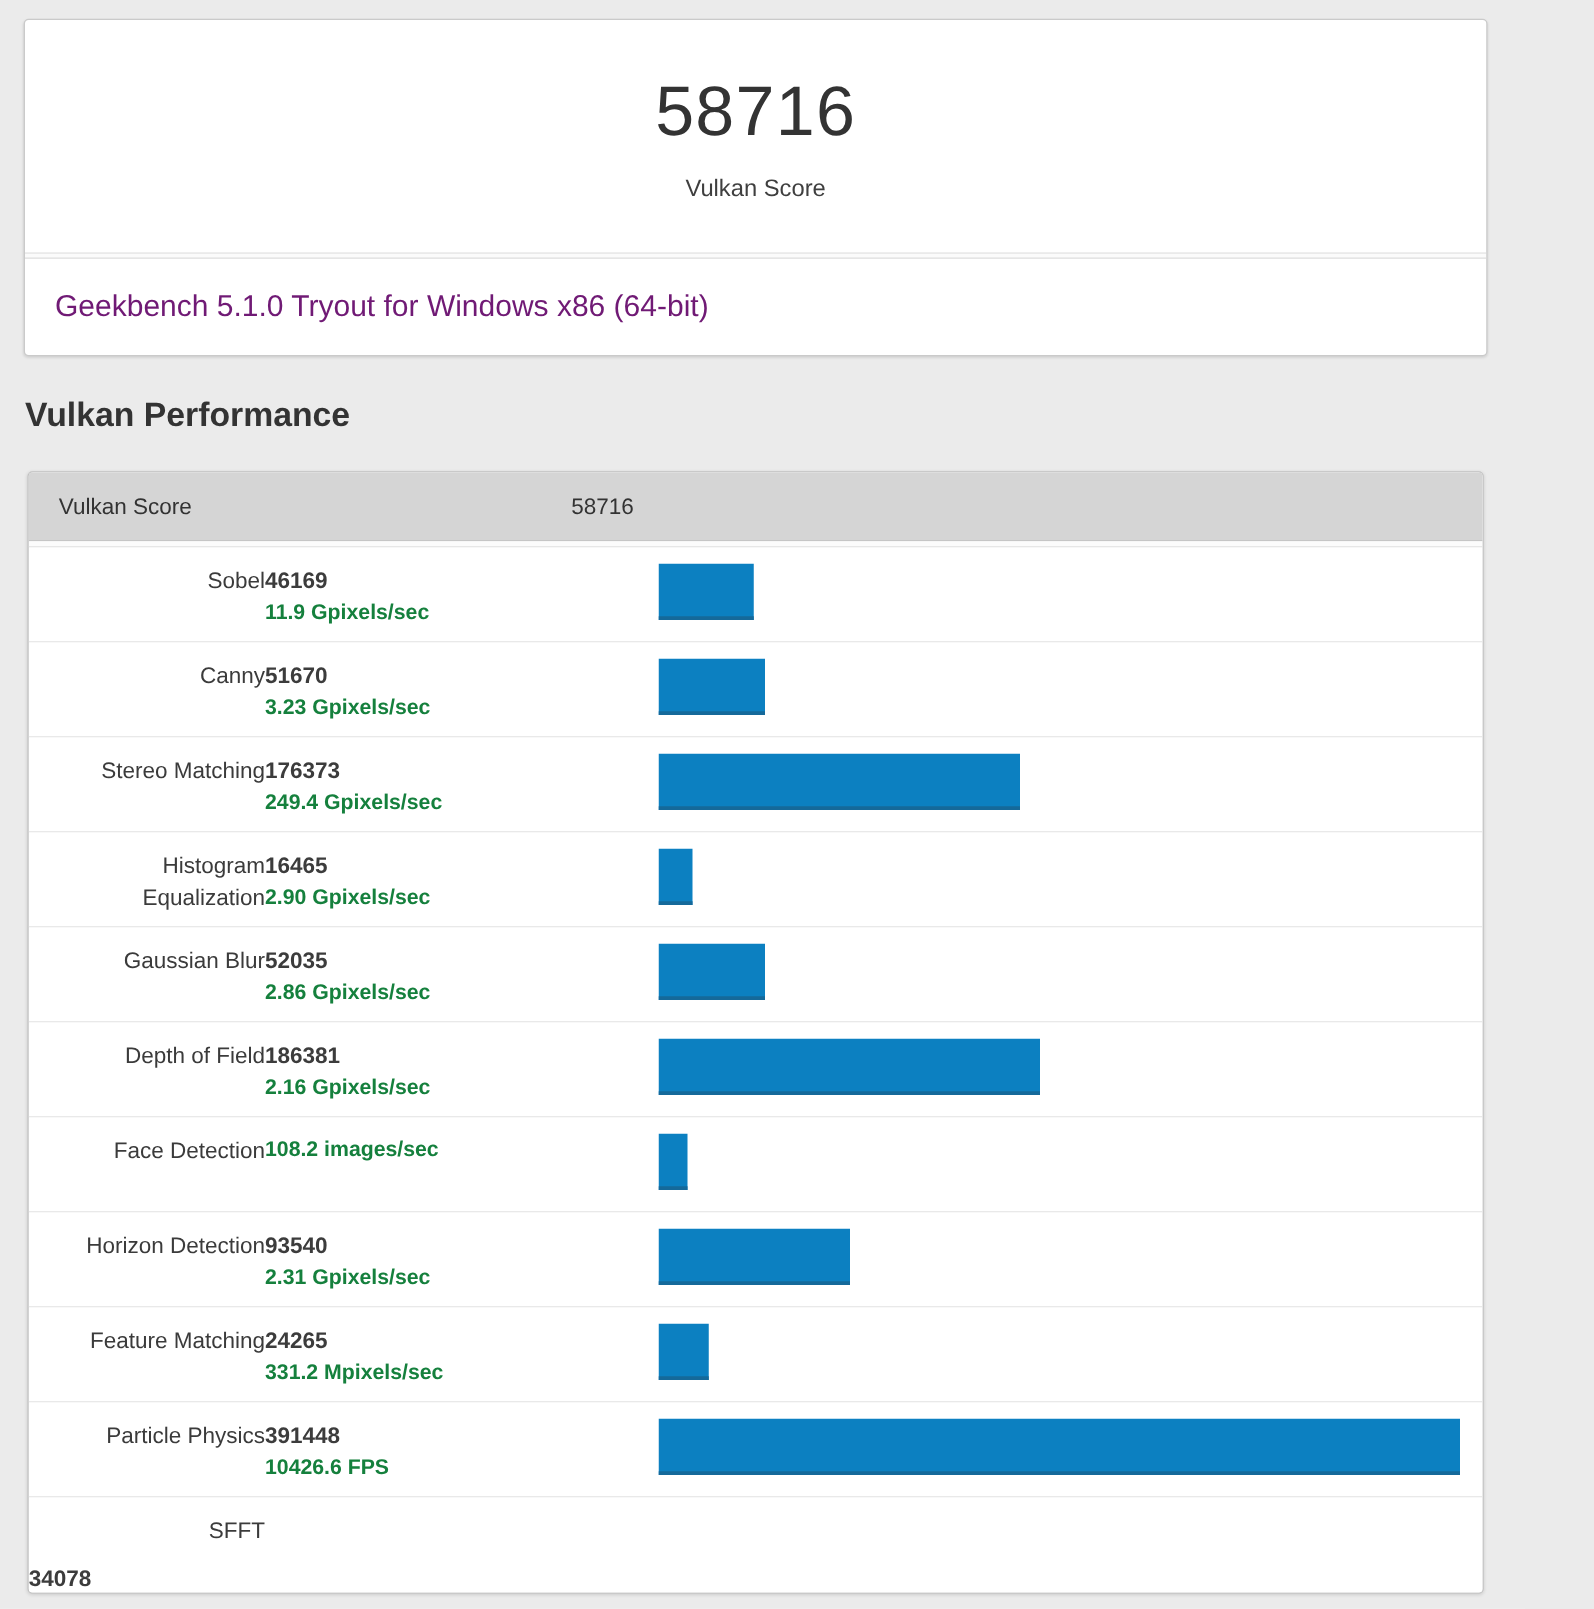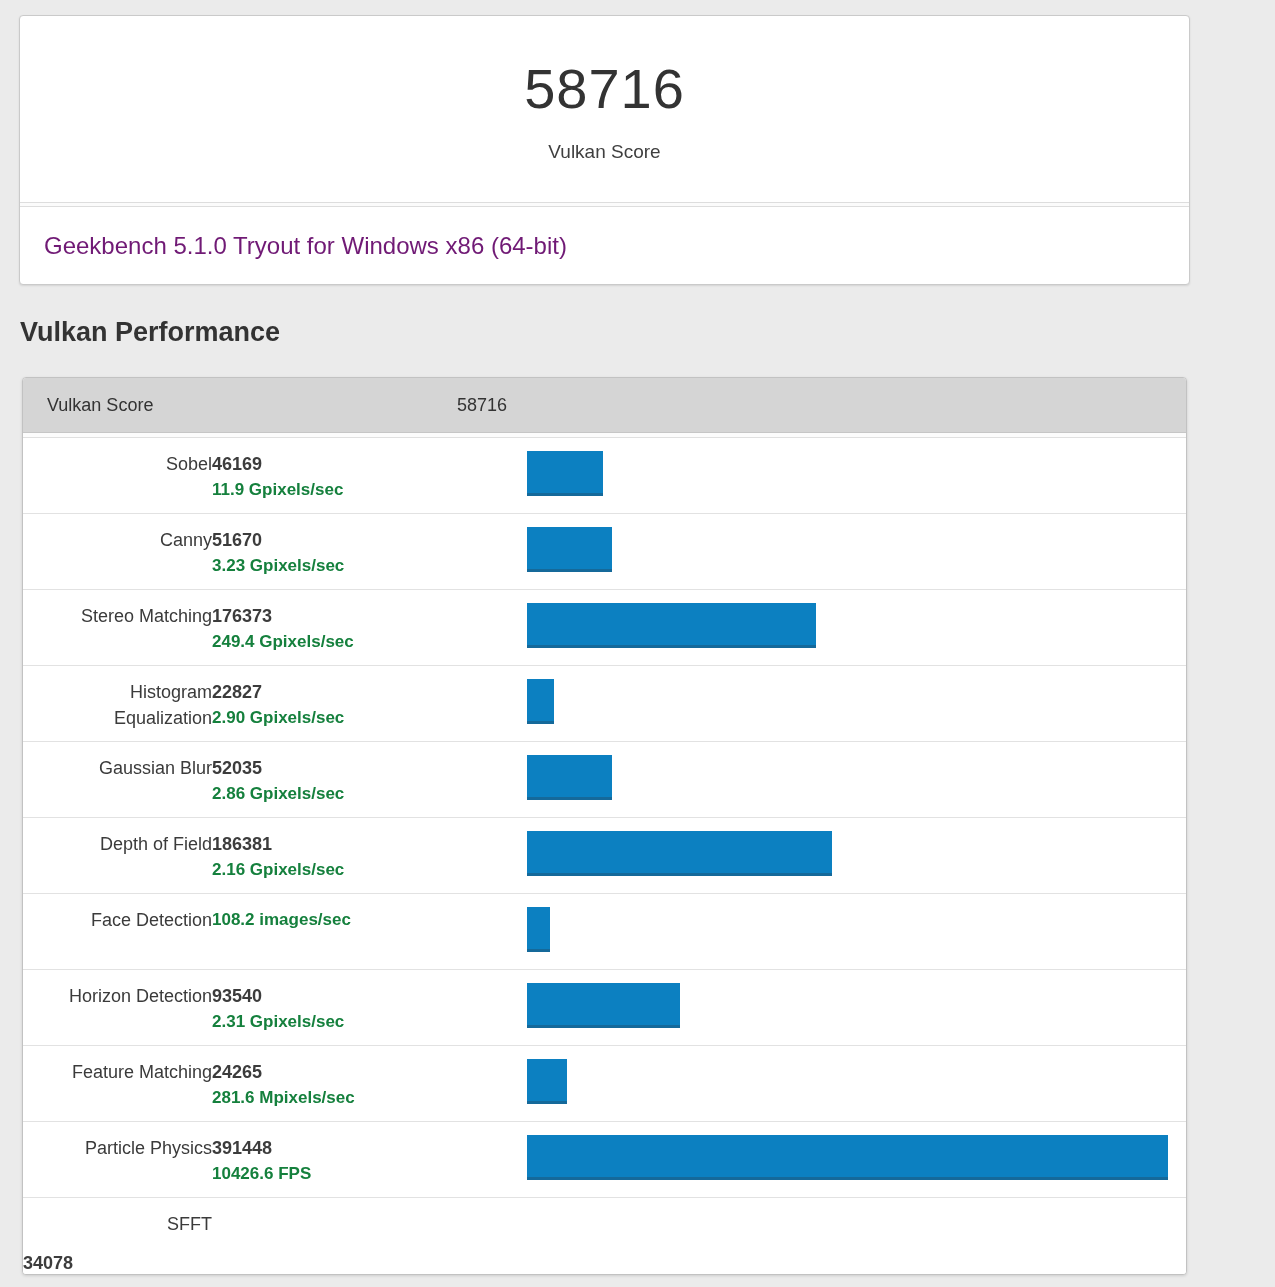--- a/index.html
+++ b/index.html
@@ -187,21 +187,21 @@
       <div class="rate">249.4 Gpixels/sec</div>
     </div>
     <div class="cell-bar">
       <div class="bar" style="width: 45.0566%; background: rgb(12, 128, 193); border-bottom-color: rgb(21, 105, 154);"></div>
     </div>
   </div>
 
   <div class="bench-row">
     <div class="cell-name">Histogram Equalization</div>
     <div class="cell-score">
-      <div class="num">22827</div>
+      <div class="num">16465</div>
       <div class="rate">2.90 Gpixels/sec</div>
     </div>
     <div class="cell-bar">
       <div class="bar" style="width: 4.20618%; background: rgb(12, 128, 193); border-bottom-color: rgb(21, 105, 154);"></div>
     </div>
   </div>
 
   <div class="bench-row">
     <div class="cell-name">Gaussian Blur</div>
     <div class="cell-score">
@@ -242,21 +242,21 @@
     </div>
     <div class="cell-bar">
       <div class="bar" style="width: 23.8959%; background: rgb(12, 128, 193); border-bottom-color: rgb(21, 105, 154);"></div>
     </div>
   </div>
 
   <div class="bench-row">
     <div class="cell-name">Feature Matching</div>
     <div class="cell-score">
       <div class="num">24265</div>
-      <div class="rate">281.6 Mpixels/sec</div>
+      <div class="rate">331.2 Mpixels/sec</div>
     </div>
     <div class="cell-bar">
       <div class="bar" style="width: 6.19878%; background: rgb(12, 128, 193); border-bottom-color: rgb(21, 105, 154);"></div>
     </div>
   </div>
 
   <div class="bench-row">
     <div class="cell-name">Particle Physics</div>
     <div class="cell-score">
       <div class="num">391448</div>

